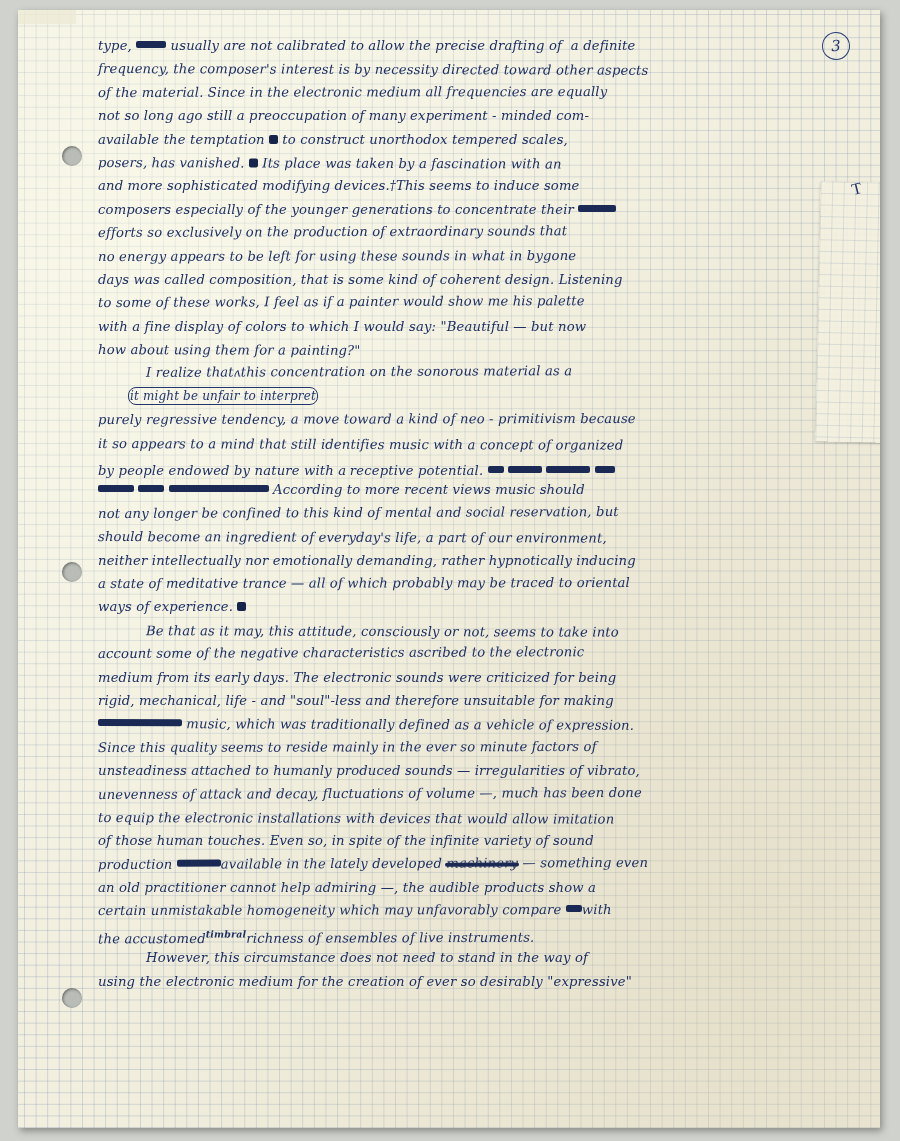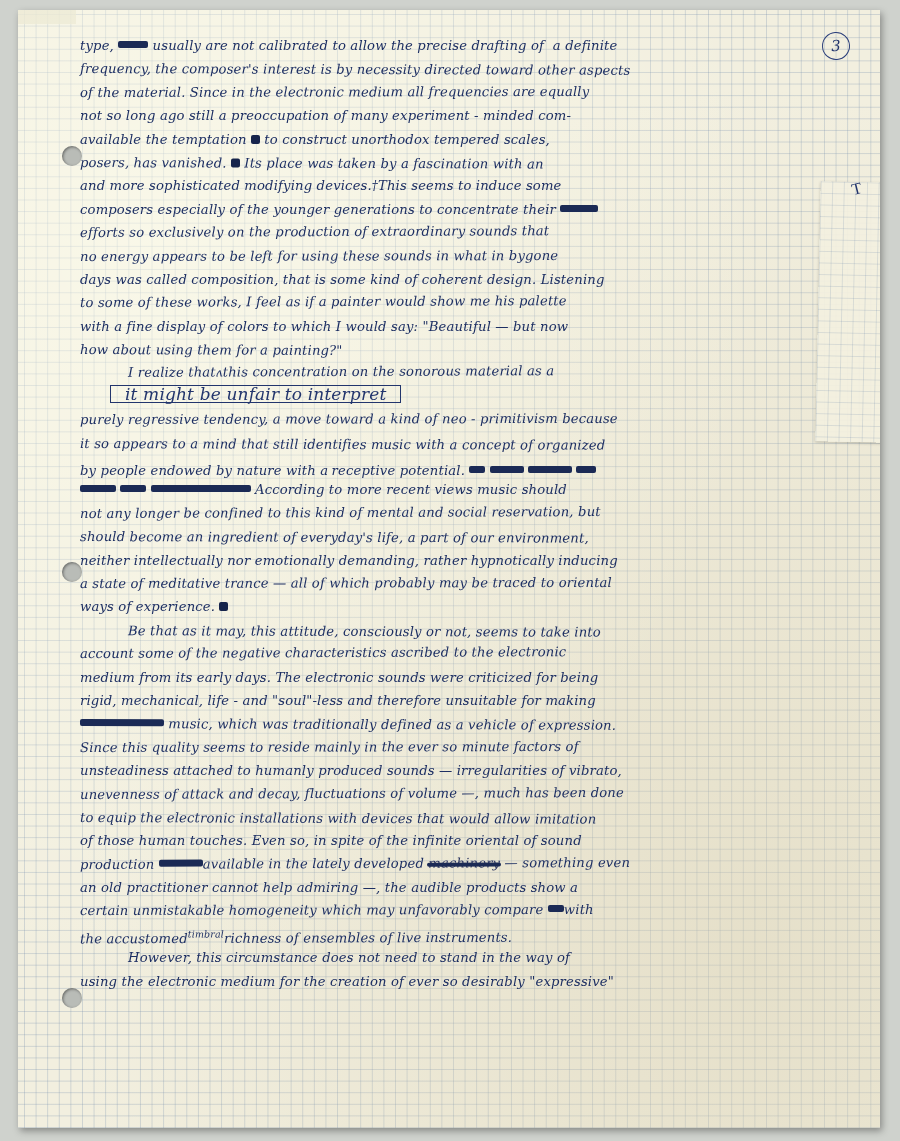--- a/index.html
+++ b/index.html
@@ -104,21 +104,21 @@
     top: 176px;
     width: 58px;
     height: 14px;
     background: rgba(226,222,196,0.75);
     z-index: 5;
   }
 
   
   #hand {
     position: absolute;
-    left: 62px;
+    left: 80px;
     top: 24px;
     width: 720px;
     z-index: 3;
     color: #1d2f63;
     font-family: "DejaVu Serif", serif;
     font-style: italic;
     font-size: 13.2px;
     letter-spacing: 0.15px;
     line-height: 23.4px;
   }
@@ -169,32 +169,32 @@
     height: 9px;
     width: 9px;
     position: relative;
     top: -1px;
   }
 
   
   .insert-note {
     display: inline-block;
     border: 1.2px solid #22356d;
-    border-radius: 0;
-    padding: 0 14px;
-    font-size: 17px;
+    border-radius: 8px;
+    padding: 0 1px;
+    font-size: 12px;
     line-height: 16px;
     color: #22356d;
     position: relative;
     top: -1px;
   }
   .caret { font-size: 12px; }
 
   
-  .sup { font-size: 9.5px; vertical-align: super; }
+  .sup { font-size: 9.5px; vertical-align: super; font-weight: bold; }
 
   
   .tilt-mark {
     position: absolute;
     right: 18px;
     top: 170px;
     font-size: 16px;
     color: #22356d;
     transform: rotate(-14deg);
     z-index: 6;
@@ -248,21 +248,21 @@
 
       <span class="ln indent">Be that as it may, this attitude, consciously or not, seems to take into</span>
       <span class="ln">account some of the negative characteristics ascribed to the electronic</span>
       <span class="ln">medium from its early days. The electronic sounds were criticized for being</span>
       <span class="ln">rigid, mechanical, life - and "soul"-less and therefore unsuitable for making</span>
       <span class="ln"><span class="heavy-strike" style="width:84px">x</span>&nbsp;music, which was traditionally defined as a vehicle of expression.</span>
       <span class="ln">Since this quality seems to reside mainly in the ever so minute factors of</span>
       <span class="ln">unsteadiness attached to humanly produced sounds — irregularities of vibrato,</span>
       <span class="ln">unevenness of attack and decay, fluctuations of volume —, much has been done</span>
       <span class="ln">to equip the electronic installations with devices that would allow imitation</span>
-      <span class="ln">of those human touches. Even so, in spite of the infinite oriental of sound</span>
+      <span class="ln">of those human touches. Even so, in spite of the infinite variety of sound</span>
       <span class="ln">production&nbsp;<span class="heavy-strike" style="width:44px">x</span>available in the lately developed&nbsp;<span class="strike">machinery</span>&nbsp;— something even</span>
       <span class="ln">an old practitioner cannot help admiring —, the audible products show a</span>
       <span class="ln">certain unmistakable homogeneity which may unfavorably compare&nbsp;<span class="heavy-strike" style="width:16px">x</span>with</span>
       <span class="ln">the accustomed<span class="sup">timbral</span>richness of ensembles of live instruments.</span>
 
       <span class="ln indent">However, this circumstance does not need to stand in the way of</span>
       <span class="ln">using the electronic medium for the creation of ever so desirably "expressive"</span>
 
     </div>
   </div>

